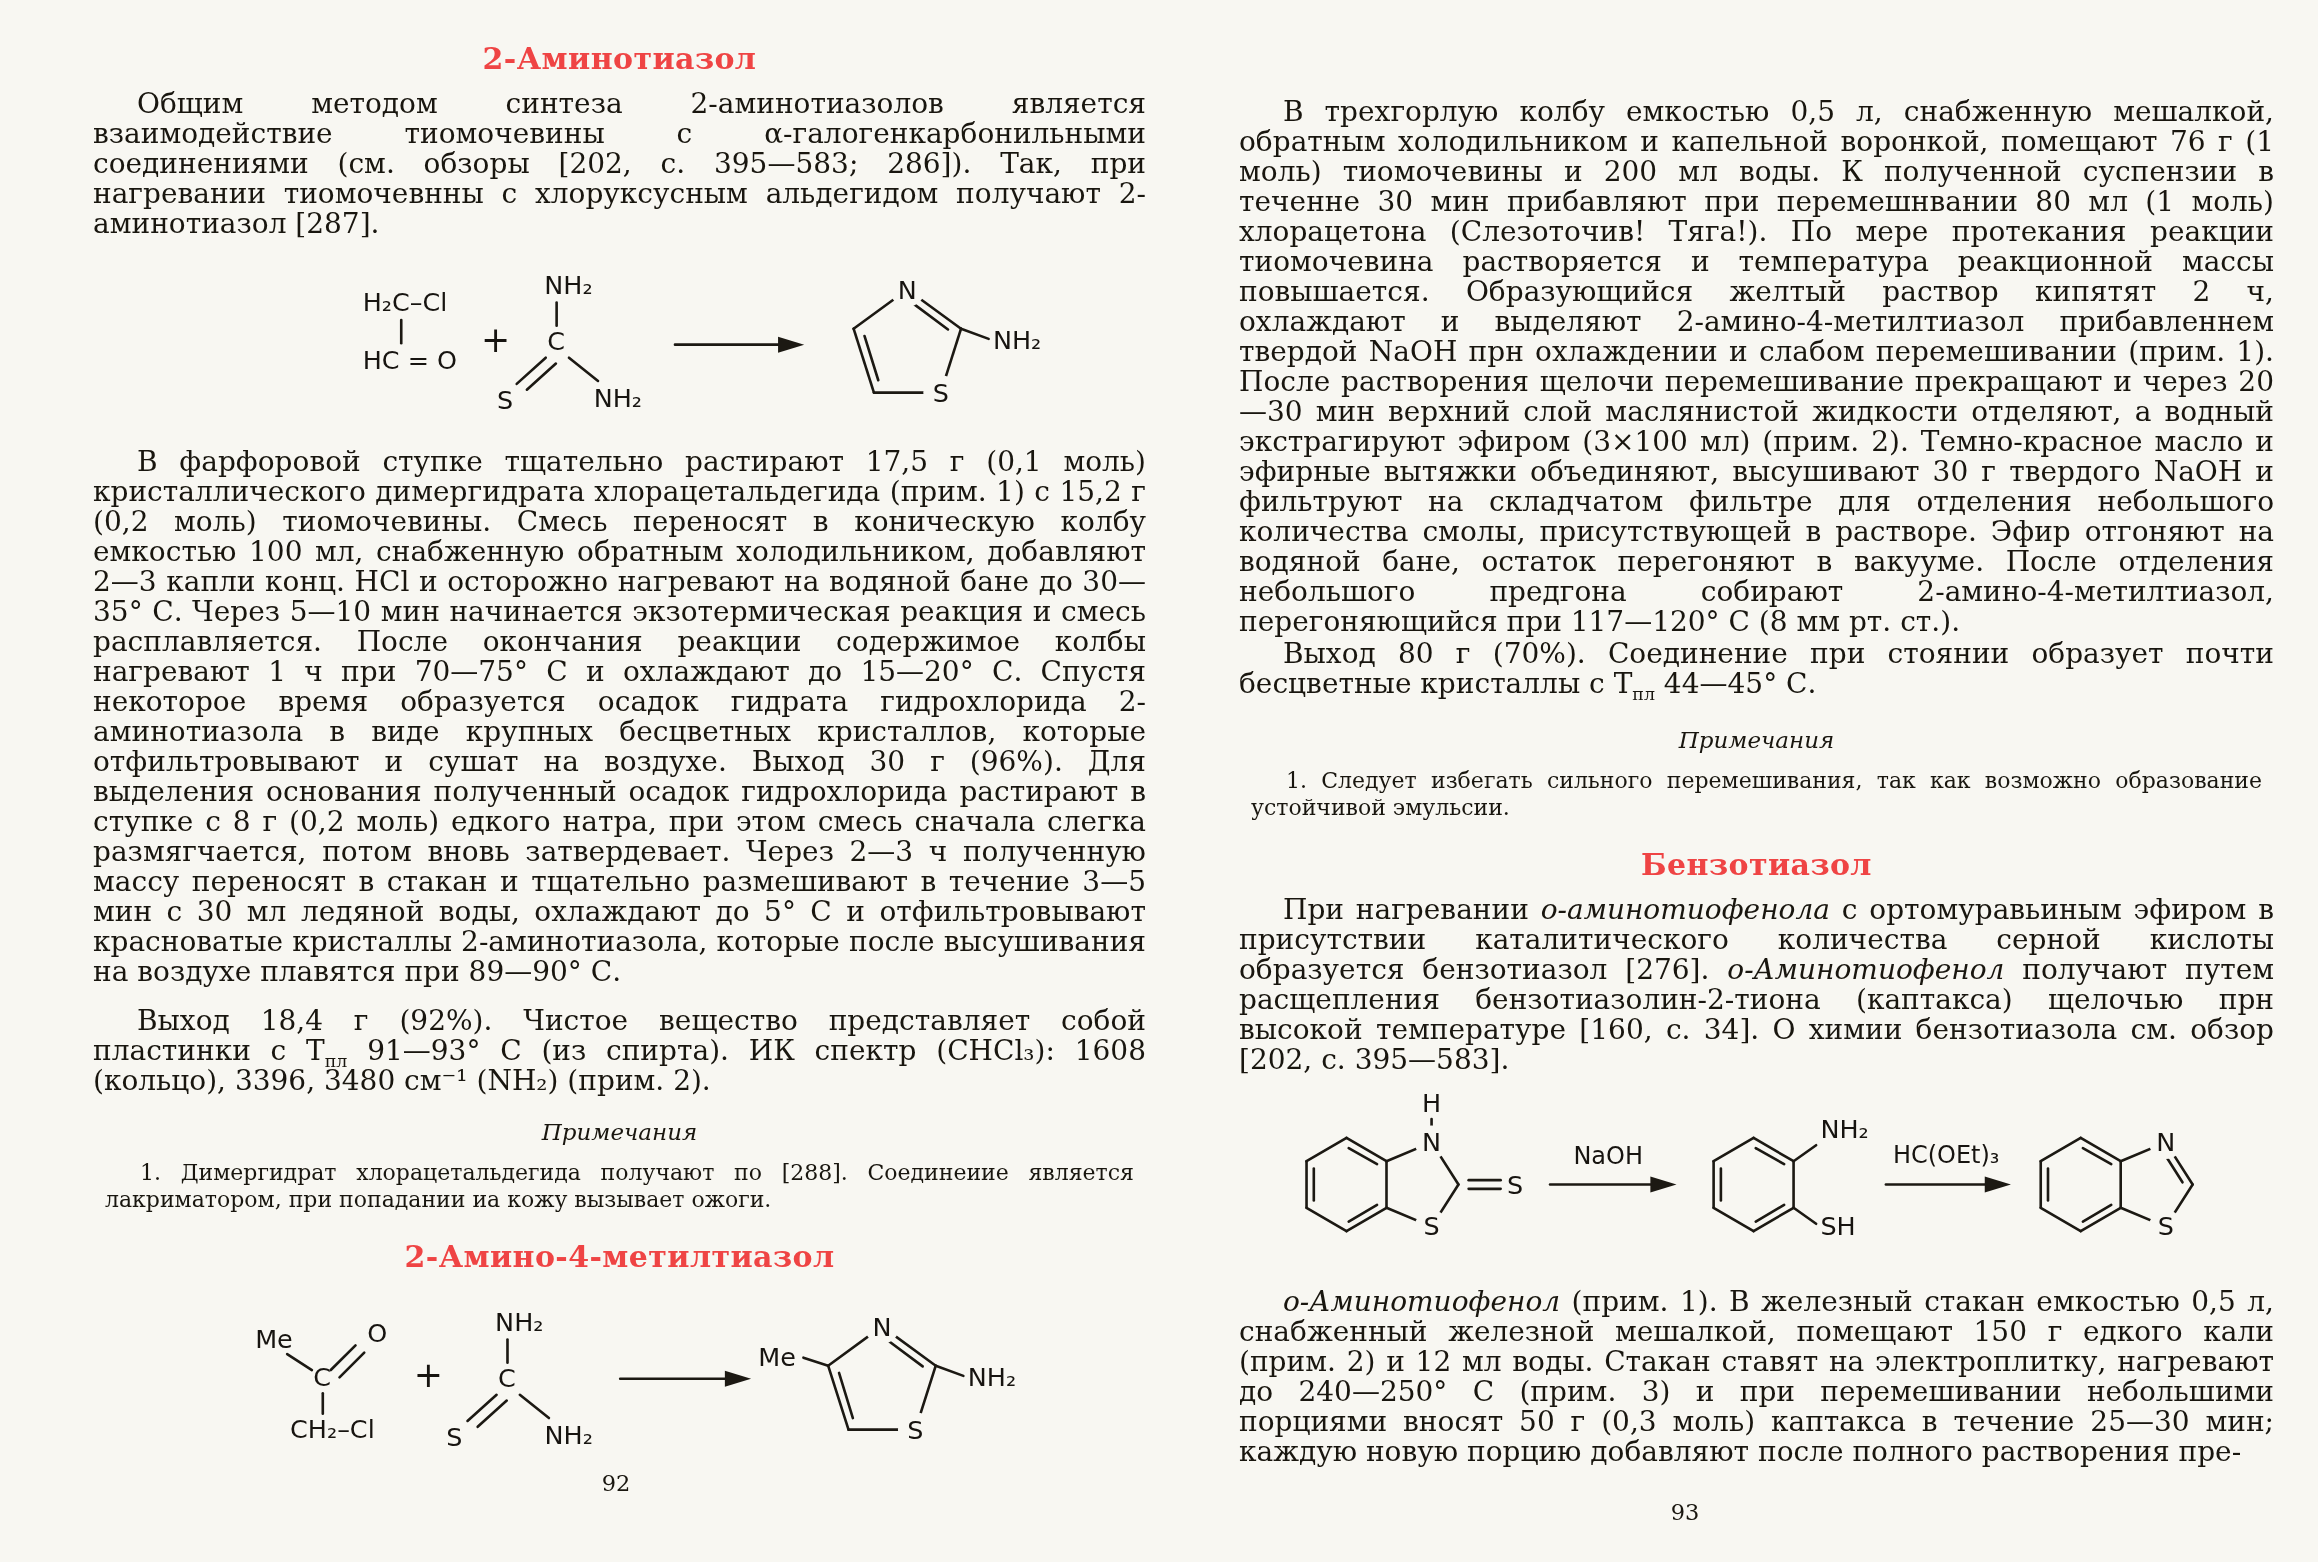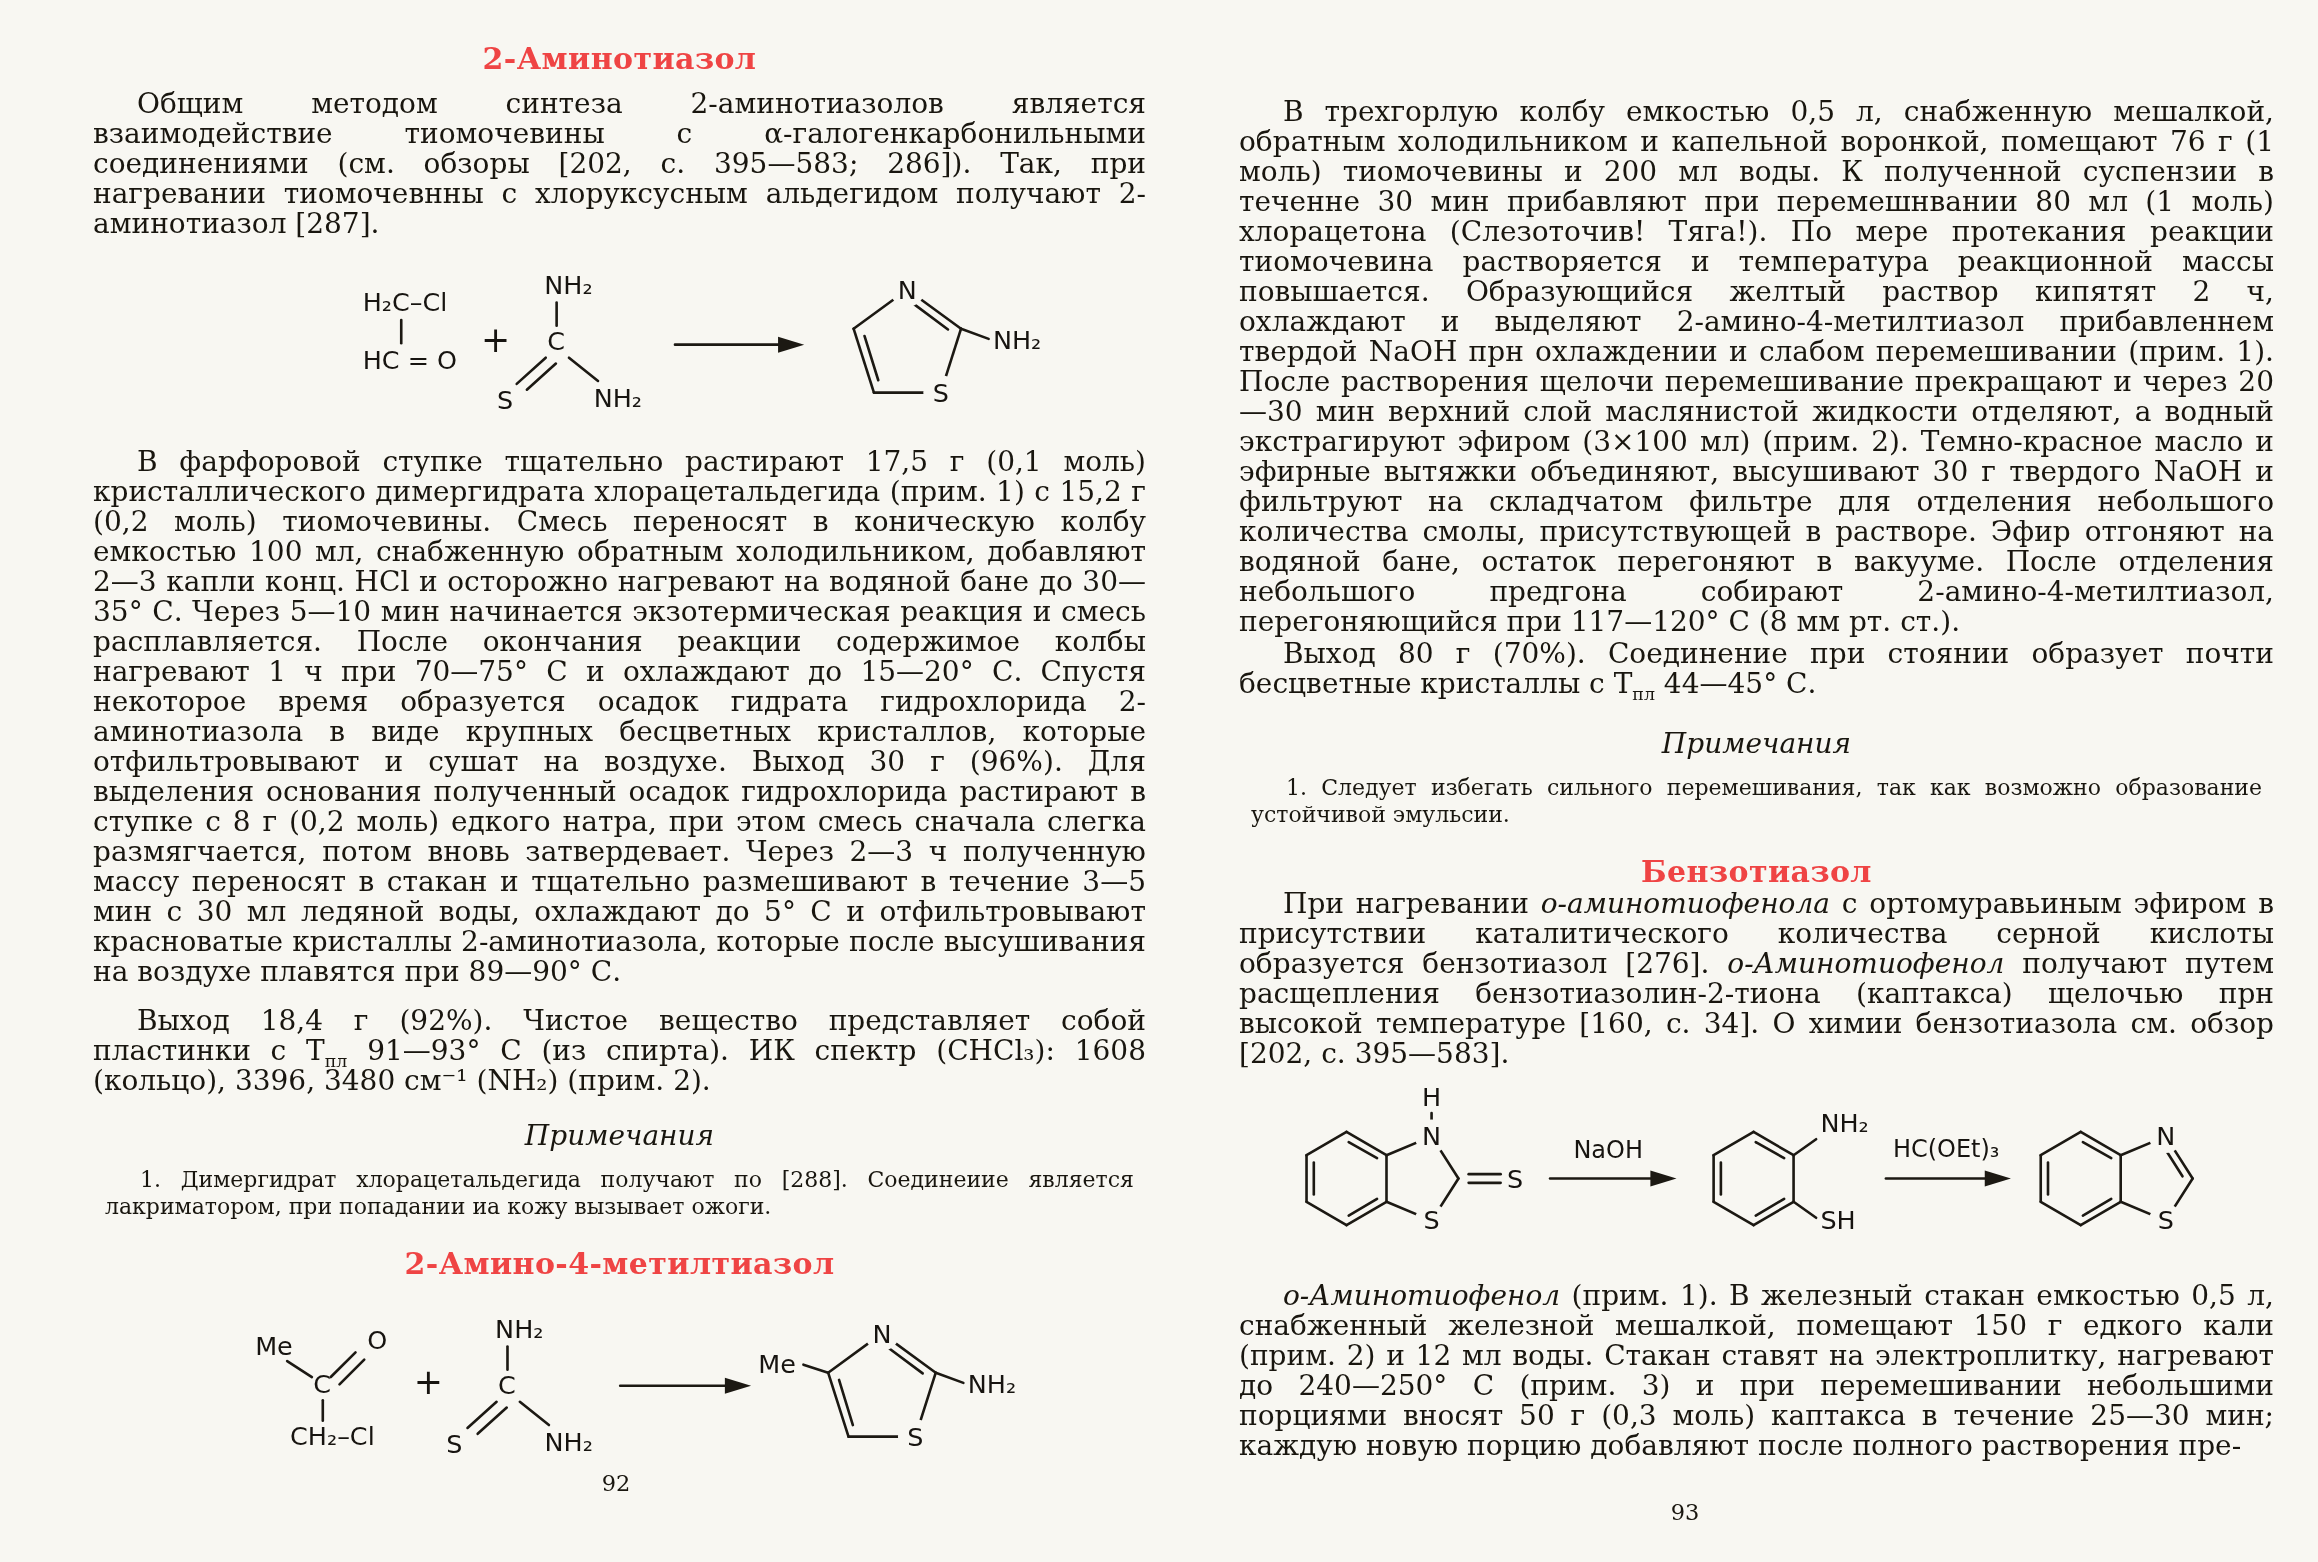--- a/index.html
+++ b/index.html
@@ -13,21 +13,21 @@
   #right-col { left:1239px; width:1035px; }
 
   .sec-title {
     font-size:30px; font-weight:bold; text-align:center; margin:0; color:#ef4444;
     letter-spacing:0.4px;
   }
   .body-par {
     font-size:28px; line-height:30px; text-align:justify; text-indent:44px;
     margin:0; hyphens:auto;
   }
-  .notes-title { font-style:italic; font-size:28px; text-align:center; margin:8px; }
+  .notes-title { font-style:italic; font-size:23px; text-align:center; margin:8px; }
   .note {
     font-size:22px; line-height:27px; text-align:justify; text-indent:35px; margin:12px;
   }
   sub.tpl-sub { font-size:17.4px; line-height:0; }
   i.lead { font-style:italic; }
 
   .page-number { position:absolute; font-size:22.5px; width:116px; text-align:center; }
   #pn-left  { left:465px; top:1470px; }
   #pn-right { left:388px; top:1499px; }
 
@@ -43,21 +43,21 @@
   #t-lm        { margin-top:26px; }
   #p-lm-intro  { margin-top:13px; }
   #scheme-b    { margin:16px 0 0 120px; display:block; }
 
   #p-rm-proc   { margin-top:97px; }
   #p-rm-yield  { margin-top:1.5px; }
   #rm-notes-title { margin-top:28px; }
   #rm-note1    { margin-top:14.5px; }
   #rm-note2    { margin-top:2.9px; }
   #t-rb        { margin-top:26px; }
-  #p-rb-intro  { }
+  #p-rb-intro  { margin-top:13px; }
   #scheme-c    { margin:14.5px 0 0 20.4px; display:block; }
   #p-rb-proc   { margin-top:8.7px; }
 
   
   .scheme line     { stroke:#1c1913; stroke-width:3.6; stroke-linecap:round; }
   .scheme polygon  { fill:#1c1913; stroke:none; }
   .scheme .atom-bg { fill:#f8f7f2; stroke:none; }
   .scheme text {
     font-family:"DejaVu Sans","Liberation Sans",sans-serif;
     font-size:35px; fill:#171410;

